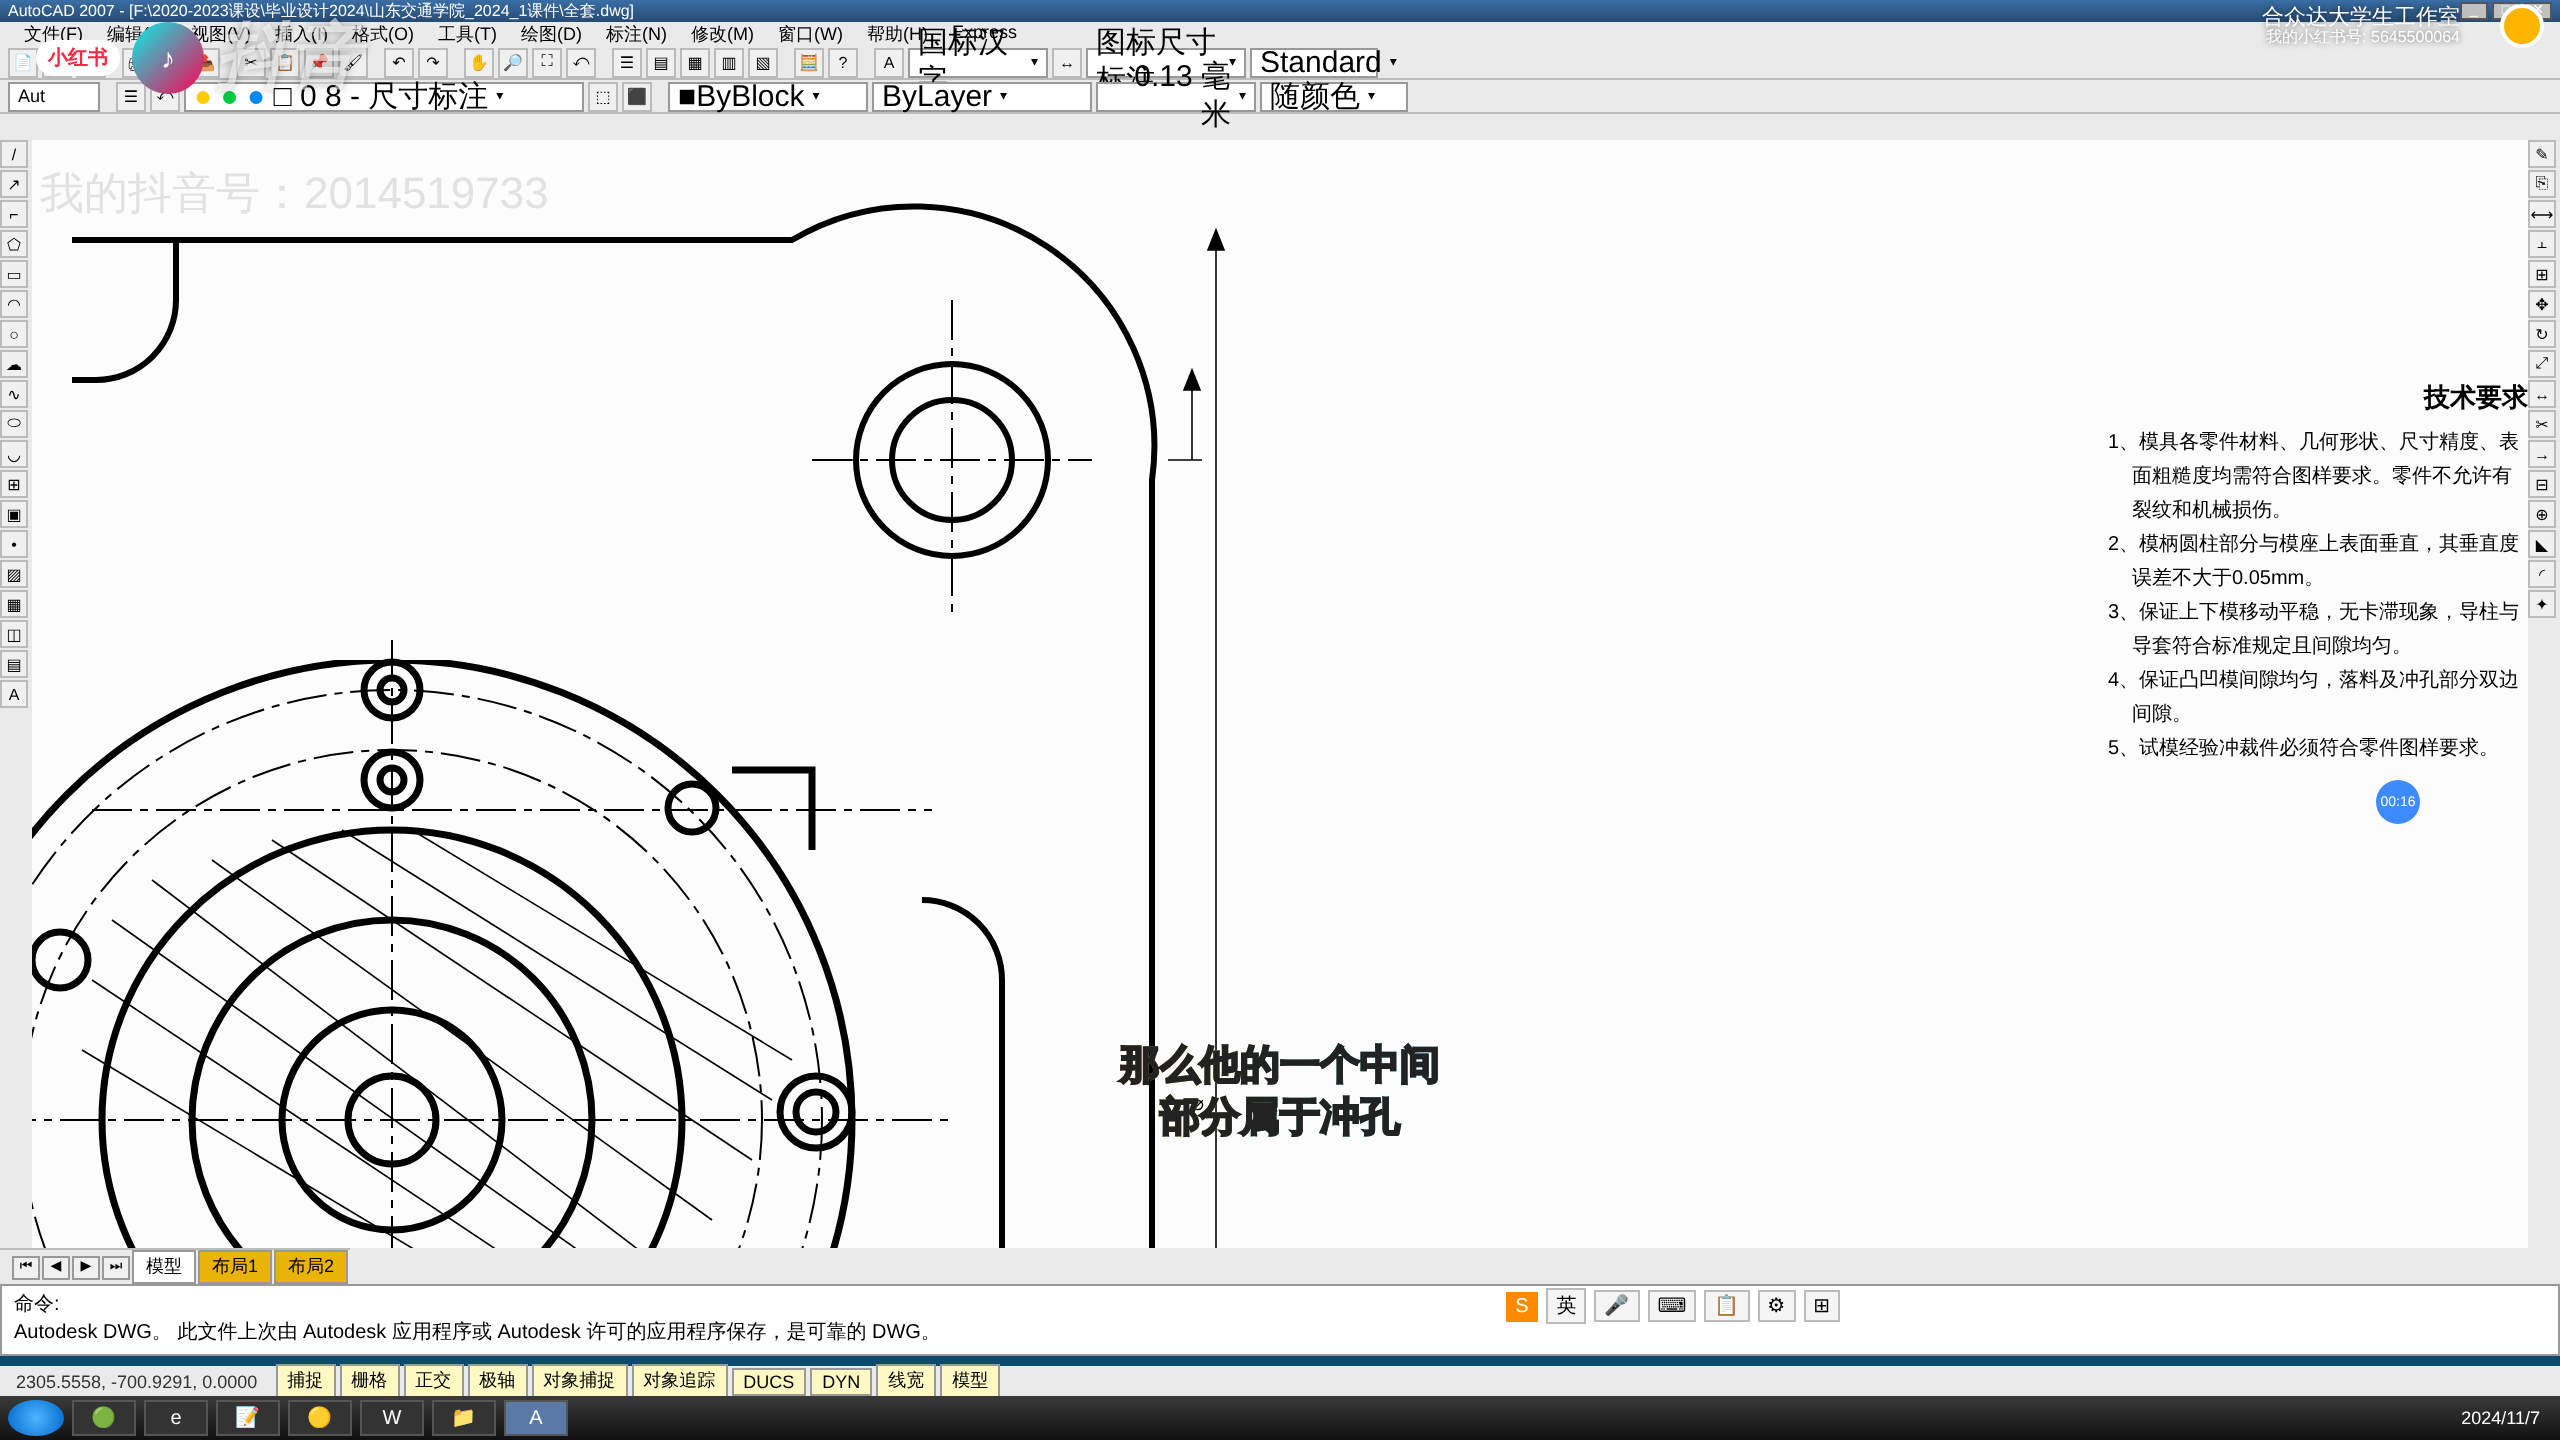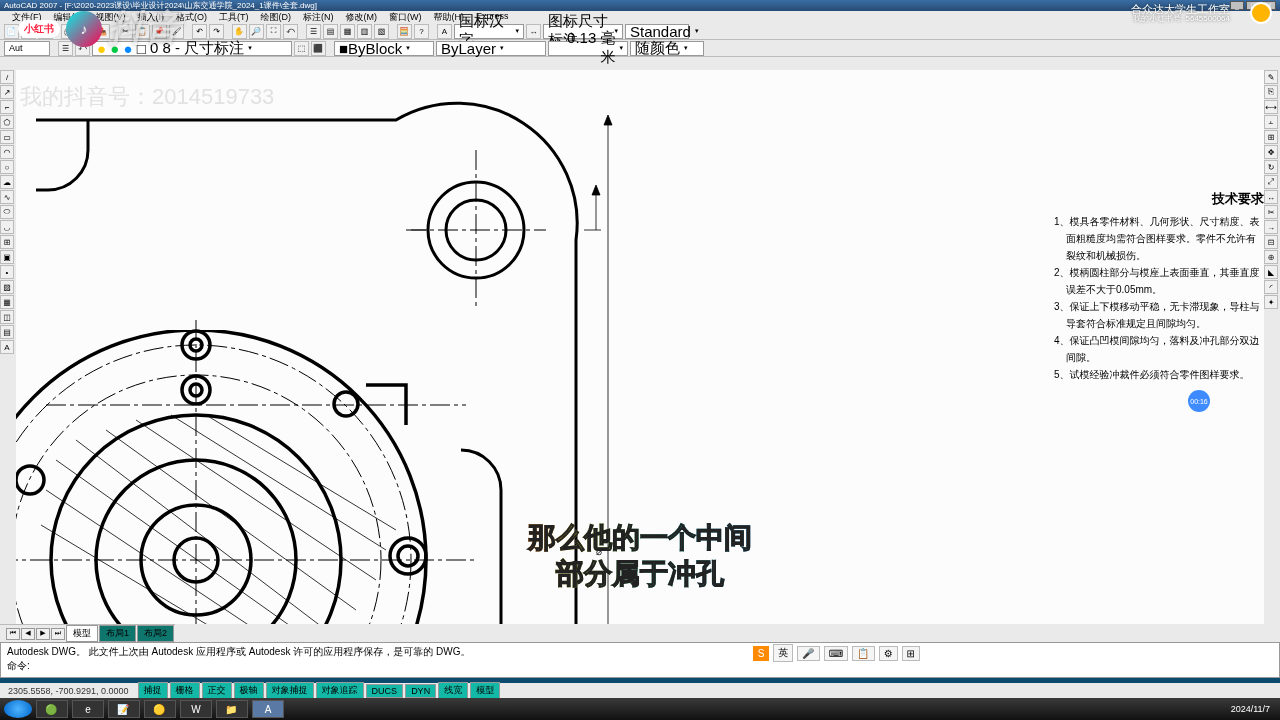--- a/index.html
+++ b/index.html
@@ -18,31 +18,31 @@
 .side-l { position: absolute; left: 0; top: 70px; width: 16px; background: #eaeaea; display: flex; flex-direction: column; gap: 1px; }
 .side-l .tbtn { width: 14px; height: 14px; }
 .side-r { position: absolute; right: 0; top: 70px; width: 16px; background: #eaeaea; display: flex; flex-direction: column; gap: 1px; }
 .side-r .tbtn { width: 14px; height: 14px; }
 .canvas { position: absolute; left: 16px; right: 16px; top: 70px; bottom: 96px; background: #fcfcfc; overflow: hidden; }
 svg.drawing { position: absolute; left: 0; top: 0; }
 .tech-req { position: absolute; right: 0; top: 120px; width: 210px; font-size: 10px; line-height: 17px; color: #000; }
 .tech-req h3 { font-size: 13px; text-align: right; margin-bottom: 6px; font-weight: bold; }
 .tech-req ol { list-style: none; }
 .tech-req li { text-indent: -12px; padding-left: 12px; }
-.subtitle { position: absolute; left: 50%; top: 450px; transform: translateX(-50%); font-size: 28px; font-weight: bold; text-align: center; line-height: 1.3; }
+.subtitle { position: absolute; left: 50%; top: 450px; transform: translateX(-50%); font-size: 20px; font-weight: bold; text-align: center; line-height: 1.3; }
 .subtitle .l1 { background: linear-gradient(90deg,#ff7a00,#8dc63f,#009e9e,#1a75bb); -webkit-background-clip: text; color: transparent; -webkit-text-stroke: 1px #222; }
 .subtitle .l2 { background: linear-gradient(90deg,#ffb400,#2aa775,#1a75bb); -webkit-background-clip: text; color: transparent; -webkit-text-stroke: 1px #222; }
 .tabs { position: absolute; left: 0; bottom: 78px; height: 18px; background: #eaeaea; border-top: 1px solid #bbb; display: flex; align-items: center; font-size: 9px; padding-left: 6px; }
 .tabbtn { width: 14px; height: 12px; background: #f0f0f0; border: 1px solid #999; margin-right: 1px; font-size: 7px; text-align: center; }
-.tab { padding: 1px 6px; border: 1px solid #999; background: #0f766e; margin-right: 1px; }
+.tab { padding: 1px 6px; border: 1px solid #999; background: #eab308; margin-right: 1px; }
 .tab.active { background: #fff; }
 .cmdline { position: absolute; left: 0; right: 0; bottom: 42px; height: 36px; background: #fff; border: 1px solid #999; font-size: 10px; padding: 2px 6px; font-family: SimSun, monospace; }
 .status { position: absolute; left: 0; right: 0; bottom: 22px; height: 20px; background: #eaeaea; border-top: 5px solid #0c4a6e; display: flex; align-items: center; font-size: 9px; }
 .status .coord { padding: 0 8px; color: #333; }
-.status .sbtn { padding: 1px 5px; border: 1px solid #999; background: #14b8a6; margin: 0 1px; font-size: 9px; }
+.status .sbtn { padding: 1px 5px; border: 1px solid #999; background: #fef9c3; margin: 0 1px; font-size: 9px; }
 .taskbar { position: absolute; left: 0; right: 0; bottom: 0; height: 22px; background: linear-gradient(#3a3a3a,#111); display: flex; align-items: center; padding: 0 4px; gap: 4px; }
 .start { width: 28px; height: 18px; background: radial-gradient(circle,#4cb4ff,#0066cc); border-radius: 50%; }
 .tasktab { width: 32px; height: 18px; background: #333; border: 1px solid #555; display: flex; align-items: center; justify-content: center; font-size: 10px; color: #fff; }
 .tasktab.active { background: #5a7aa5; }
 .tray { margin-left: auto; color: #fff; font-size: 9px; padding-right: 6px; text-align: right; }
 .watermark-tl { position: absolute; left: 18px; top: 4px; z-index: 50; display: flex; align-items: center; gap: 6px; }
 .xhs-logo { background: #fff; color: #ff2442; font-size: 10px; font-weight: bold; padding: 2px 6px; border-radius: 9px; }
 .dy-logo { width: 36px; height: 36px; border-radius: 50%; background: linear-gradient(135deg,#00f2ea,#ff0050); display: flex; align-items: center; justify-content: center; color: #fff; font-size: 14px; font-weight: bold; }
 .dy-text { font-size: 36px; font-weight: bold; color: rgba(255,255,255,.55); text-shadow: 0 0 4px rgba(0,0,0,.3); font-style: italic; }
 .dy-id { position: absolute; left: 20px; top: 82px; font-size: 22px; color: rgba(200,200,200,.5); z-index: 50; }
@@ -257,22 +257,22 @@
   <div class="tabbtn">⏮</div>
   <div class="tabbtn">◀</div>
   <div class="tabbtn">▶</div>
   <div class="tabbtn">⏭</div>
   <div class="tab active">模型</div>
   <div class="tab">布局1</div>
   <div class="tab">布局2</div>
 </div>
 
 <div class="cmdline">
+  <div>命令:</div>
   <div>Autodesk DWG。  此文件上次由 Autodesk 应用程序或 Autodesk 许可的应用程序保存，是可靠的 DWG。</div>
-  <div>命令:</div>
 </div>
 
 <div class="status">
   <div class="coord">2305.5558, -700.9291, 0.0000</div>
   <div class="sbtn">捕捉</div>
   <div class="sbtn">栅格</div>
   <div class="sbtn">正交</div>
   <div class="sbtn">极轴</div>
   <div class="sbtn">对象捕捉</div>
   <div class="sbtn">对象追踪</div>

